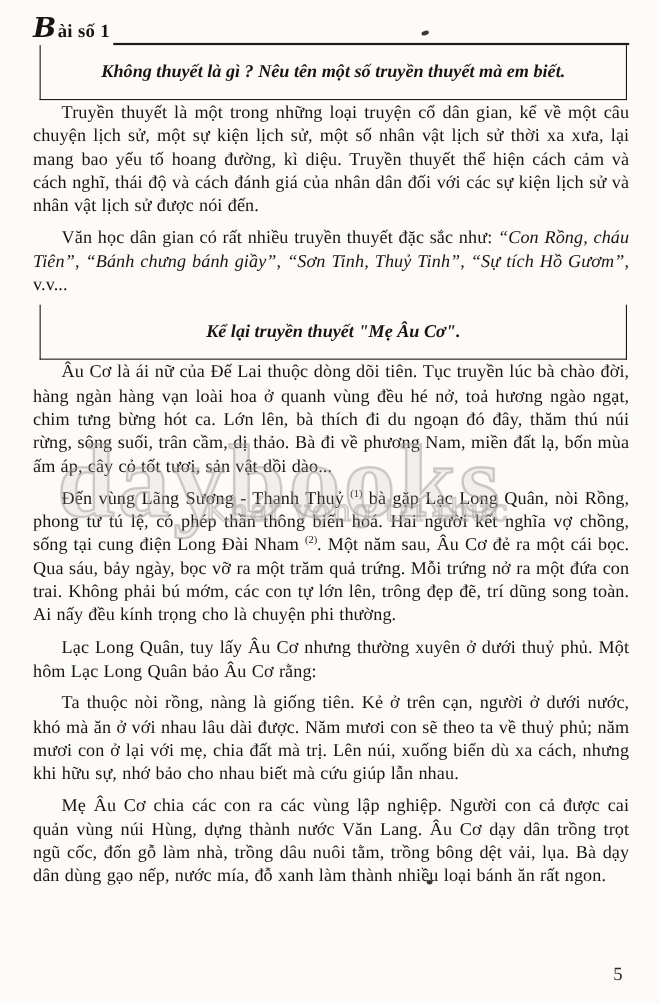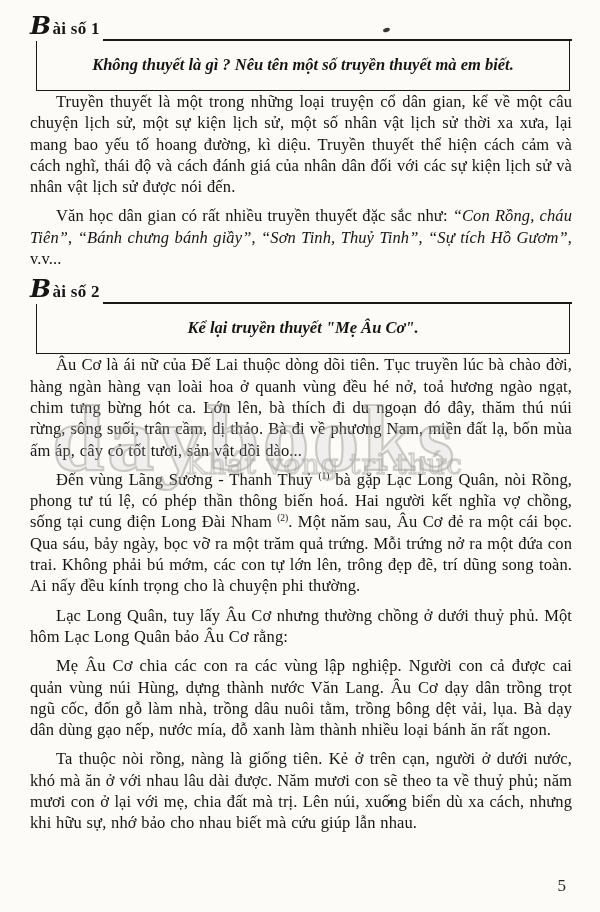--- a/index.html
+++ b/index.html
@@ -115,33 +115,29 @@
     <div class="title-box">
       <span>Không thuyết là gì ? Nêu tên một số truyền thuyết mà em biết.</span>
     </div>
     <div class="section-body">
         <p class="para"><span>Truyền thuyết là một trong những loại truyện cổ dân gian, kể về một câu chuyện lịch sử, một sự kiện lịch sử, một số nhân vật lịch sử thời xa xưa, lại mang bao yếu tố hoang đường, kì diệu. Truyền thuyết thể hiện cách cảm và cách nghĩ, thái độ và cách đánh giá của nhân dân đối với các sự kiện lịch sử và nhân vật lịch sử được nói đến.</span></p>
         <p class="para"><span>Văn học dân gian có rất nhiều truyền thuyết đặc sắc như: </span><span class="it">“Con Rồng, cháu Tiên”</span><span>, </span><span class="it">“Bánh chưng bánh giầy”</span><span>, </span><span class="it">“Sơn Tinh, Thuỷ Tinh”</span><span>, </span><span class="it">“Sự tích Hồ Gươm”</span><span>, v.v...</span></p>
       </div>
   </div>
 
   <div class="section">
-    <div class="section-header">
-      <span class="bai-label">Bài số 2</span>
-      <span class="header-rule"></span>
-    </div>
     <div class="title-box">
       <span>Kể lại truyền thuyết  "Mẹ Âu Cơ".</span>
     </div>
     <div class="section-body">
         <p class="para"><span>Âu Cơ là ái nữ của Đế Lai thuộc dòng dõi tiên. Tục truyền lúc bà chào đời, hàng ngàn hàng vạn loài hoa ở quanh vùng đều hé nở, toả hương ngào ngạt, chim tưng bừng hót ca. Lớn lên, bà thích đi du ngoạn đó đây, thăm thú núi rừng, sông suối, trân cầm, dị thảo. Bà đi về phương Nam, miền đất lạ, bốn mùa ấm áp, cây cỏ tốt tươi, sản vật dồi dào...</span></p>
         <p class="para"><span>Đến vùng Lãng Sương - Thanh Thuỷ </span><sup>(1)</sup><span> bà gặp Lạc Long Quân, nòi Rồng, phong tư tú lệ, có phép thần thông biến hoá. Hai người kết nghĩa vợ chồng, sống tại cung điện Long Đài Nham </span><sup>(2)</sup><span>. Một năm sau, Âu Cơ đẻ ra một cái bọc. Qua sáu, bảy ngày, bọc vỡ ra một trăm quả trứng. Mỗi trứng nở ra một đứa con trai. Không phải bú mớm, các con tự lớn lên, trông đẹp đẽ, trí dũng song toàn. Ai nấy đều kính trọng cho là chuyện phi thường.</span></p>
-        <p class="para"><span>Lạc Long Quân, tuy lấy Âu Cơ nhưng thường chồng ở dưới thuỷ phủ. Một hôm Lạc Long Quân bảo Âu Cơ rằng:</span></p>
+        <p class="para"><span>Lạc Long Quân, tuy lấy Âu Cơ nhưng thường xuyên ở dưới thuỷ phủ. Một hôm Lạc Long Quân bảo Âu Cơ rằng:</span></p>
+        <p class="para"><span>Ta thuộc nòi rồng, nàng là giống tiên. Kẻ ở trên cạn, người ở dưới nước, khó mà ăn ở với nhau lâu dài được. Năm mươi con sẽ theo ta về thuỷ phủ; năm mươi con ở lại với mẹ, chia đất mà trị. Lên núi, xuống biển dù xa cách, nhưng khi hữu sự, nhớ bảo cho nhau biết mà cứu giúp lẫn nhau.</span></p>
         <p class="para"><span>Mẹ Âu Cơ chia các con ra các vùng lập nghiệp. Người con cả được cai quản vùng núi Hùng, dựng thành nước Văn Lang. Âu Cơ dạy dân trồng trọt ngũ cốc, đốn gỗ làm nhà, trồng dâu nuôi tằm, trồng bông dệt vải, lụa. Bà dạy dân dùng gạo nếp, nước mía, đỗ xanh làm thành nhiều loại bánh ăn rất ngon.</span></p>
-        <p class="para"><span>Ta thuộc nòi rồng, nàng là giống tiên. Kẻ ở trên cạn, người ở dưới nước, khó mà ăn ở với nhau lâu dài được. Năm mươi con sẽ theo ta về thuỷ phủ; năm mươi con ở lại với mẹ, chia đất mà trị. Lên núi, xuống biển dù xa cách, nhưng khi hữu sự, nhớ bảo cho nhau biết mà cứu giúp lẫn nhau.</span></p>
       </div>
   </div>
 
   <div class="watermark wm-logo">daybooks</div>
   <div class="watermark wm-slogan">Khát vọng tri thức</div>
 
   <span class="speck speck-1"></span>
   <span class="speck speck-2"></span>
 
   <div class="page-number">5</div>

